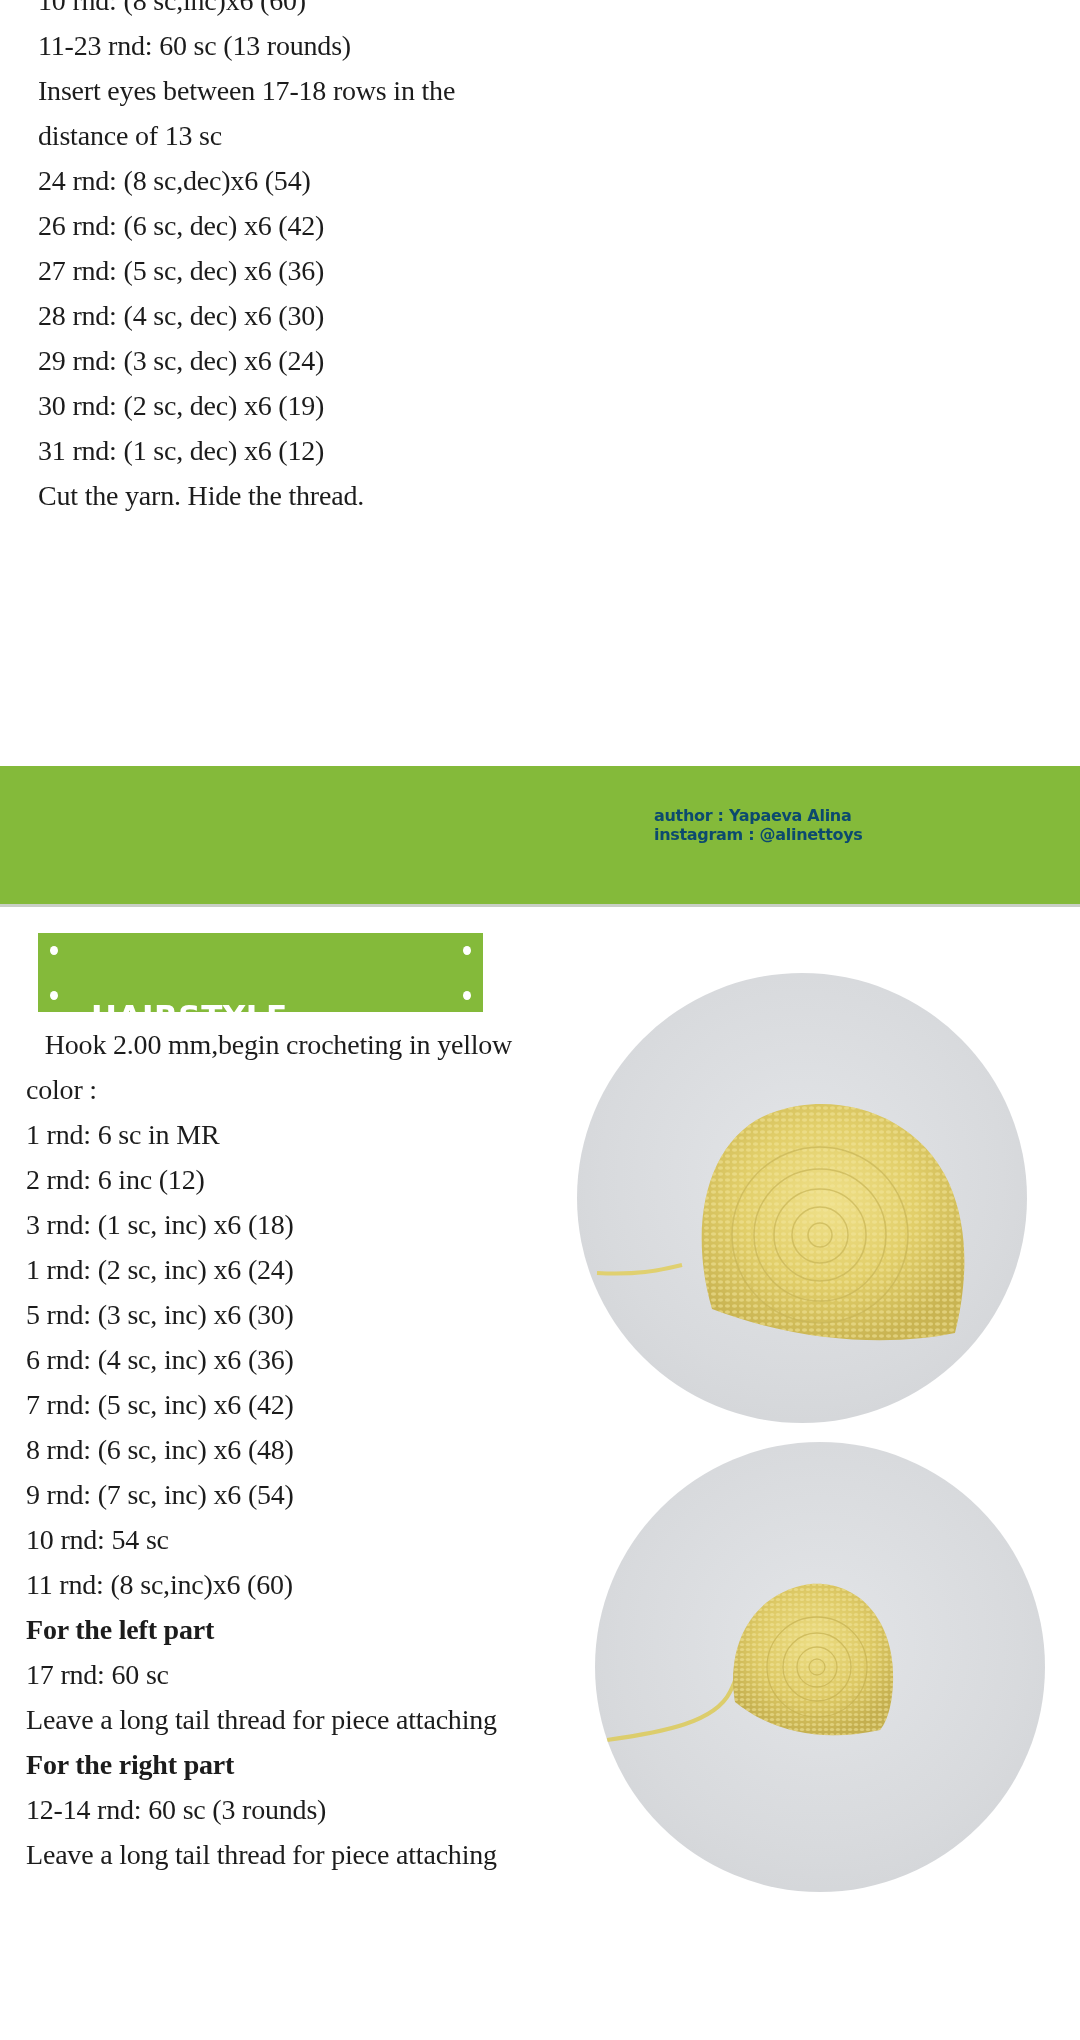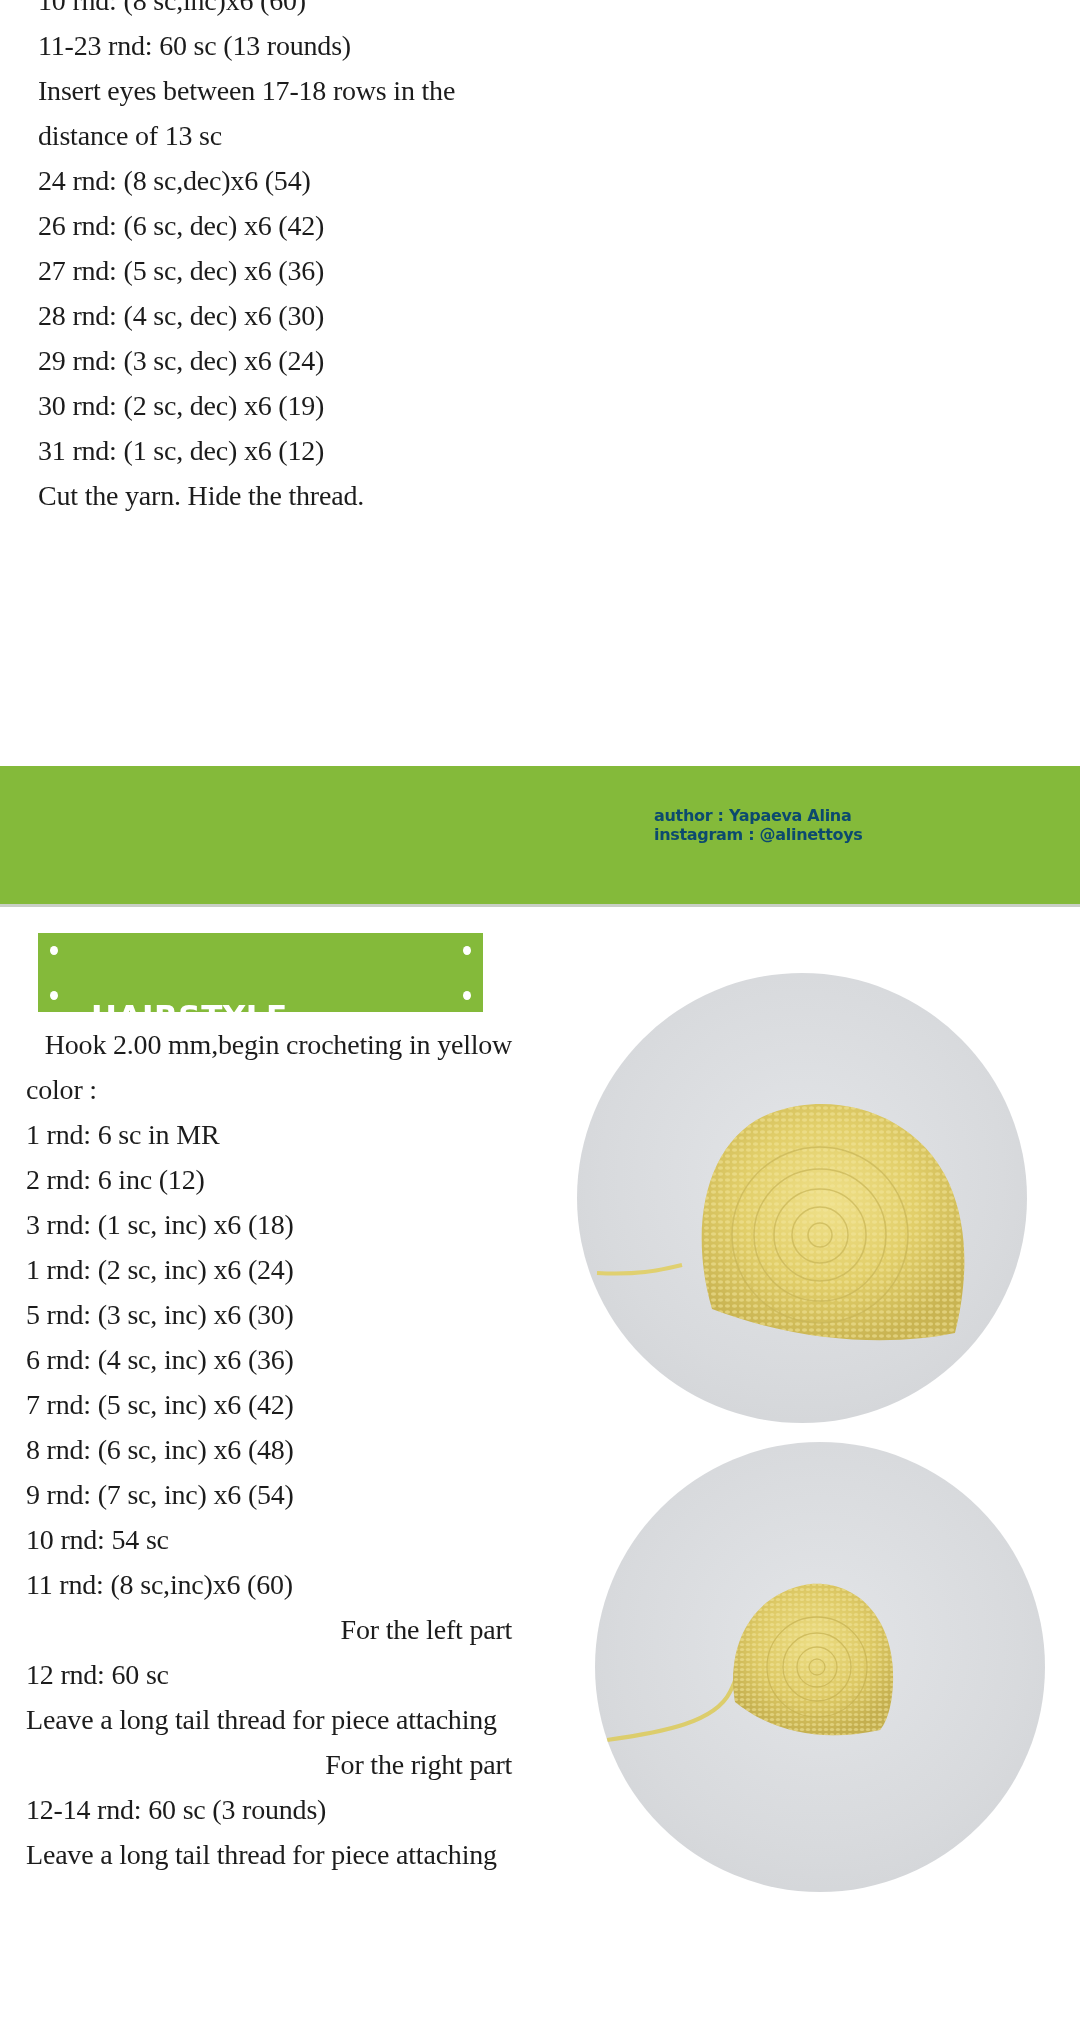--- a/index.html
+++ b/index.html
@@ -35,21 +35,21 @@
   }
   .section-label .title {
     position: absolute; left: 53px; top: 18px;
     font-family: "DejaVu Sans", "Liberation Sans", sans-serif;
     font-weight: bold; font-size: 31px; line-height: 40px; color: #ffffff;
     letter-spacing: 0.5px;
     margin-top: 45px;
   }
   .block-hair { position: absolute; left: 26px; top: 1022px; }
   .block-hair .line { height: 45px; }
-  .bold { font-weight: normal; text-align: right; }
+  .bold { font-weight: bold; }
   .photo {
     position: absolute; width: 450px; height: 450px; border-radius: 50%;
     background: radial-gradient(circle at 50% 45%, #e3e5e8 0%, #d8dadd 60%, #cfd1d4 100%);
     overflow: hidden;
   }
   .photo-1 { left: 577px; top: 973px; }
   .photo-2 { left: 595px; top: 1442px; }
   .photo svg { position: absolute; left: 0; top: 0; }
 </style>
 </head>
@@ -95,21 +95,21 @@
     <div class="line">3 rnd: (1 sc, inc) x6 (18)</div>
     <div class="line">1 rnd: (2 sc, inc) x6 (24)</div>
     <div class="line">5 rnd: (3 sc, inc) x6 (30)</div>
     <div class="line">6 rnd: (4 sc, inc) x6 (36)</div>
     <div class="line">7 rnd: (5 sc, inc) x6 (42)</div>
     <div class="line">8 rnd: (6 sc, inc) x6 (48)</div>
     <div class="line">9 rnd: (7 sc, inc) x6 (54)</div>
     <div class="line">10 rnd: 54 sc</div>
     <div class="line">11 rnd: (8 sc,inc)x6 (60)</div>
     <div class="line bold">For the left part</div>
-    <div class="line">12 rnd: 60 sc</div>
+    <div class="line">17 rnd: 60 sc</div>
     <div class="line">Leave a long tail thread for piece attaching</div>
     <div class="line bold">For the right part</div>
     <div class="line">12-14 rnd: 60 sc (3 rounds)</div>
     <div class="line">Leave a long tail thread for piece attaching</div>
   </div>
 
   <div class="photo photo-1" title="large yellow crocheted hair cap with tail thread">
     <svg width="450" height="450" viewBox="0 0 450 450">
       <defs>
         <radialGradient id="capA" cx="48%" cy="42%" r="60%">

